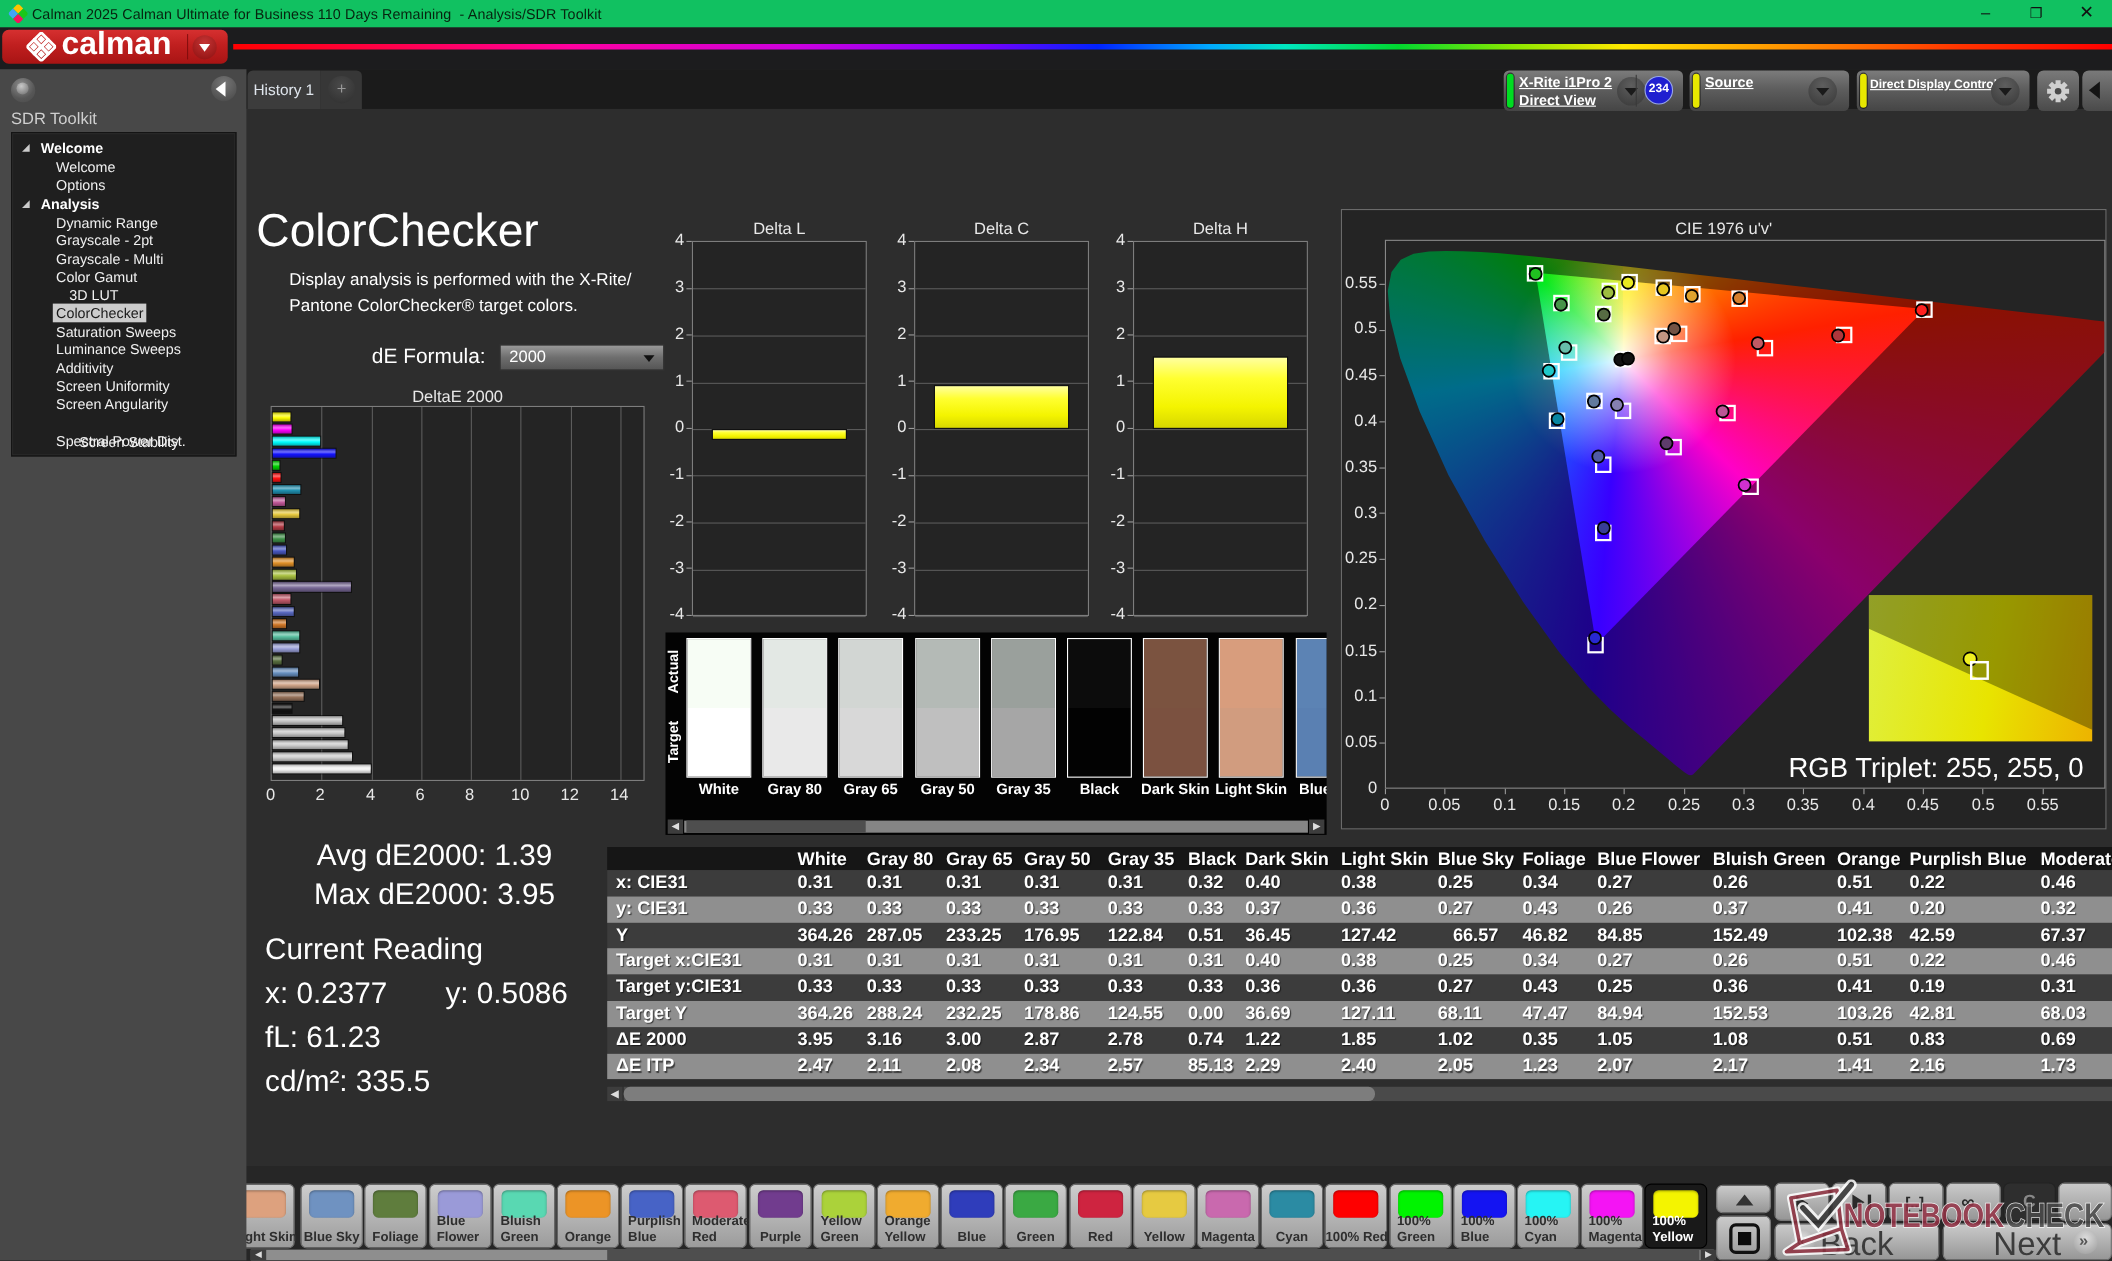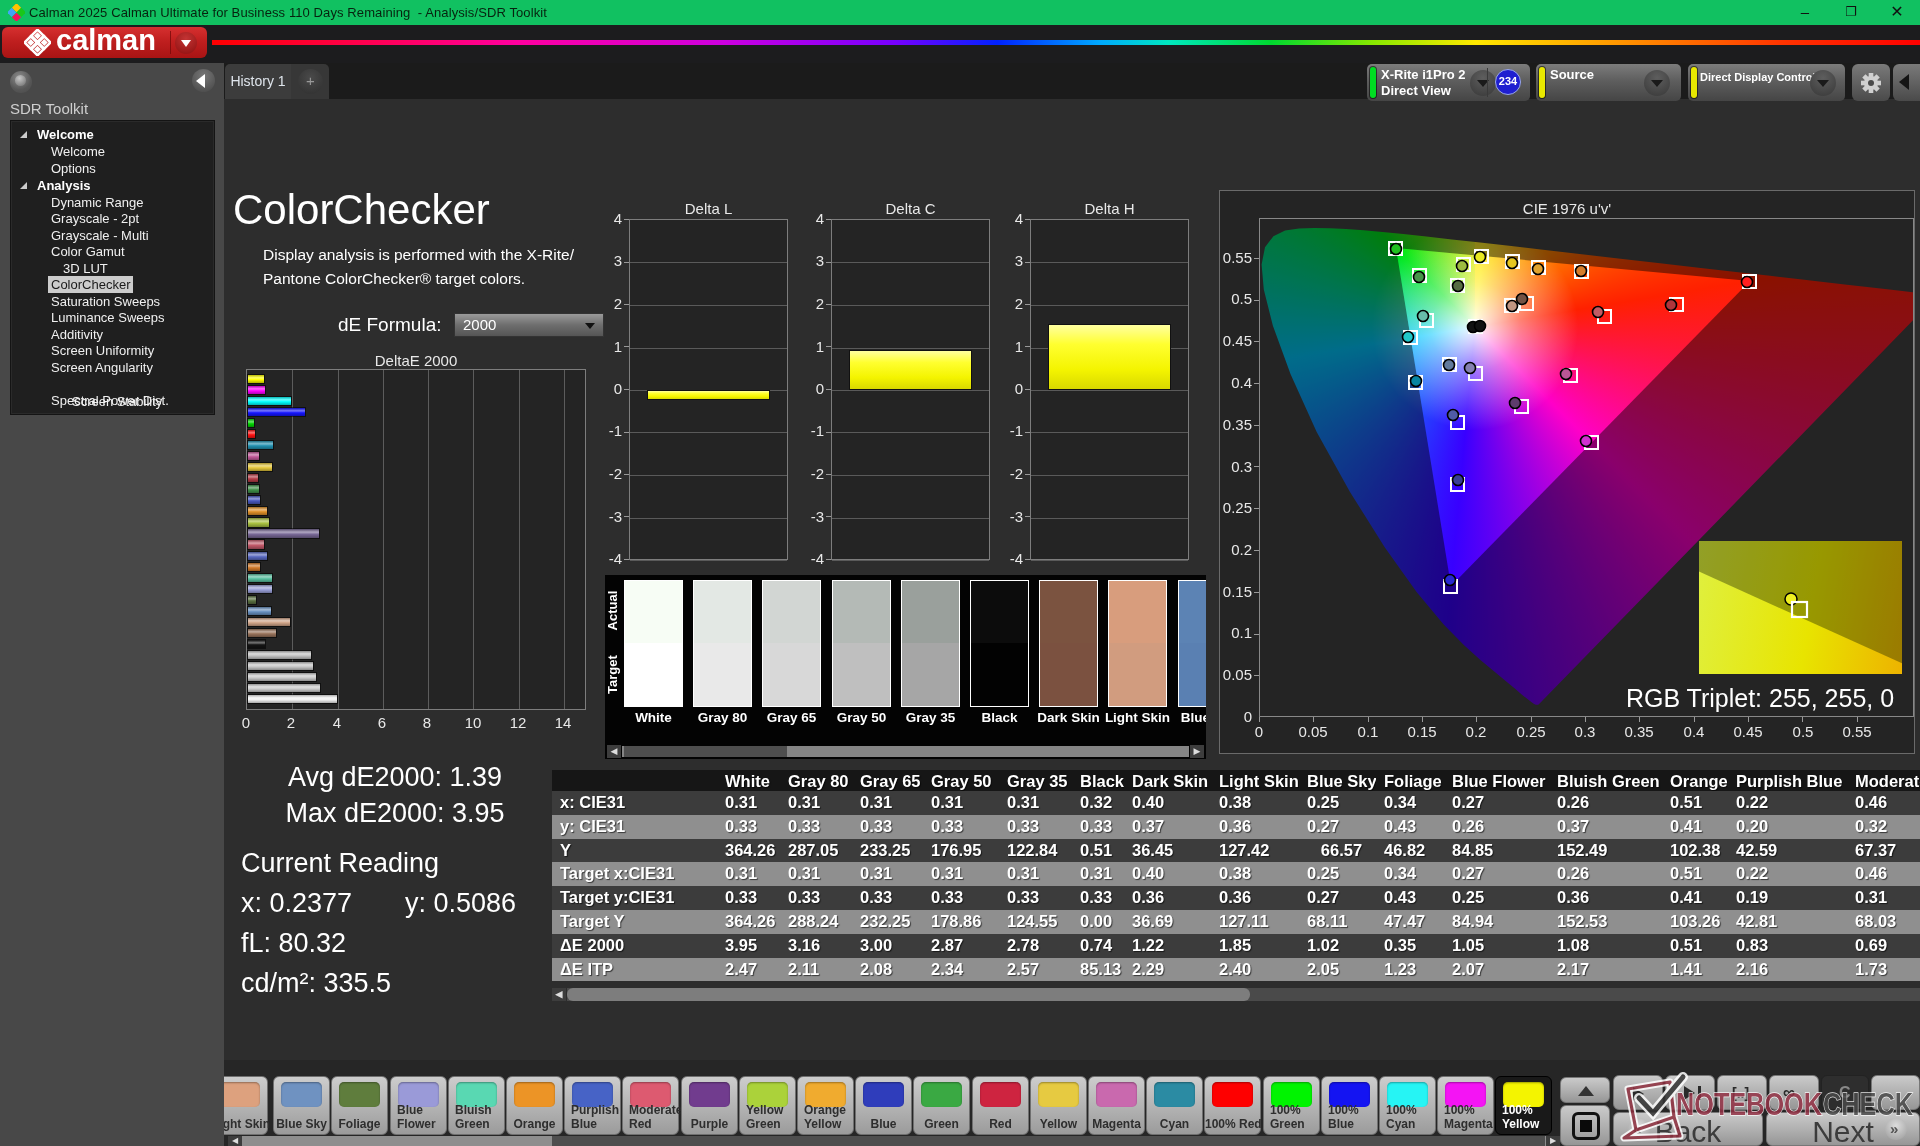--- a/index.html
+++ b/index.html
@@ -23,21 +23,21 @@
 .tabplus { position:absolute; left:67px; top:1px; width:38px; height:35px; background:#373737;
   border-radius:0 5px 0 0; }
 .tabplus .c { position:absolute; left:7px; top:5px; width:25px; height:25px; border-radius:50%;
   background:radial-gradient(circle at 50% 35%,#4a4a4a,#2e2e2e); color:#999; font-size:15px;
   text-align:center; line-height:24px; }
 
 .ctrl { position:absolute; top:1px; height:37px; border-radius:5px;
   background:linear-gradient(180deg,#7c7c7c 0%,#5e5e5e 45%,#454545 100%);
   color:#fff; font-size:13px; font-weight:bold; }
 .ctrl .bar { position:absolute; left:3px; top:3px; height:31px; width:6px; border-radius:3px; }
-.ctrl .txt { position:absolute; left:14px; top:3px; line-height:16px; }
+.ctrl .txt { position:absolute; left:14px; top:3px; line-height:16px;text-decoration:underline; }
 .drop { position:absolute; width:26px; height:26px; border-radius:50%;
   background:radial-gradient(circle at 50% 30%,#5e5e5e,#383838); }
 .drop:after { content:""; position:absolute; left:7px; top:10px; border:6px solid transparent;
   border-top:7px solid #1a1a1a; }
 .badge { position:absolute; left:1271px; top:6px; width:26px; height:26px; border-radius:50%;
   background:#1f1fd0; border:1px solid #99a8e8; color:#fff; font-size:11px; font-weight:bold;
   text-align:center; line-height:23px; }
 .sq-btn { position:absolute; top:1px; width:38px; height:37px; border-radius:6px;
   background:linear-gradient(180deg,#7a7a7a,#4a4a4a); }
 
@@ -478,21 +478,21 @@
     <rect x="93" y="61" width="15" height="15" fill="none" stroke="#fff" stroke-width="2.2"></rect>
   </svg>
 </div>
 <div class="abs" style="left:1610px;top:684px;width:300px;text-align:center;color:#fff;font-size:25px;">RGB Triplet: 255, 255, 0</div>
 
 <div class="abs bigtxt" style="left:234px;top:762px;width:322px;text-align:center;">Avg dE2000: 1.39</div>
 <div class="abs bigtxt" style="left:234px;top:798px;width:322px;text-align:center;">Max dE2000: 3.95</div>
 <div class="abs bigtxt" style="left:241px;top:848px;">Current Reading</div>
 <div class="abs bigtxt" style="left:241px;top:888px;">x: 0.2377</div>
 <div class="abs bigtxt" style="left:405px;top:888px;">y: 0.5086</div>
-<div class="abs bigtxt" style="left:241px;top:928px;">fL: 80.32</div>
+<div class="abs bigtxt" style="left:241px;top:928px;">fL: 61.23</div>
 <div class="abs bigtxt" style="left:241px;top:968px;">cd/m²: 335.5</div>
 
 <div class="abs cctable">
     <div class="trow" style="top:0;height:21px;background:#161616;">
       <div class="tcell" style="left:0;width:165px;"></div>
       <div class="tcell" style="left:165px;width:63px;">White</div>
       <div class="tcell" style="left:228px;width:72px;">Gray 80</div>
       <div class="tcell" style="left:300px;width:71px;">Gray 65</div>
       <div class="tcell" style="left:371px;width:76px;">Gray 50</div>
       <div class="tcell" style="left:447px;width:73px;">Gray 35</div>

